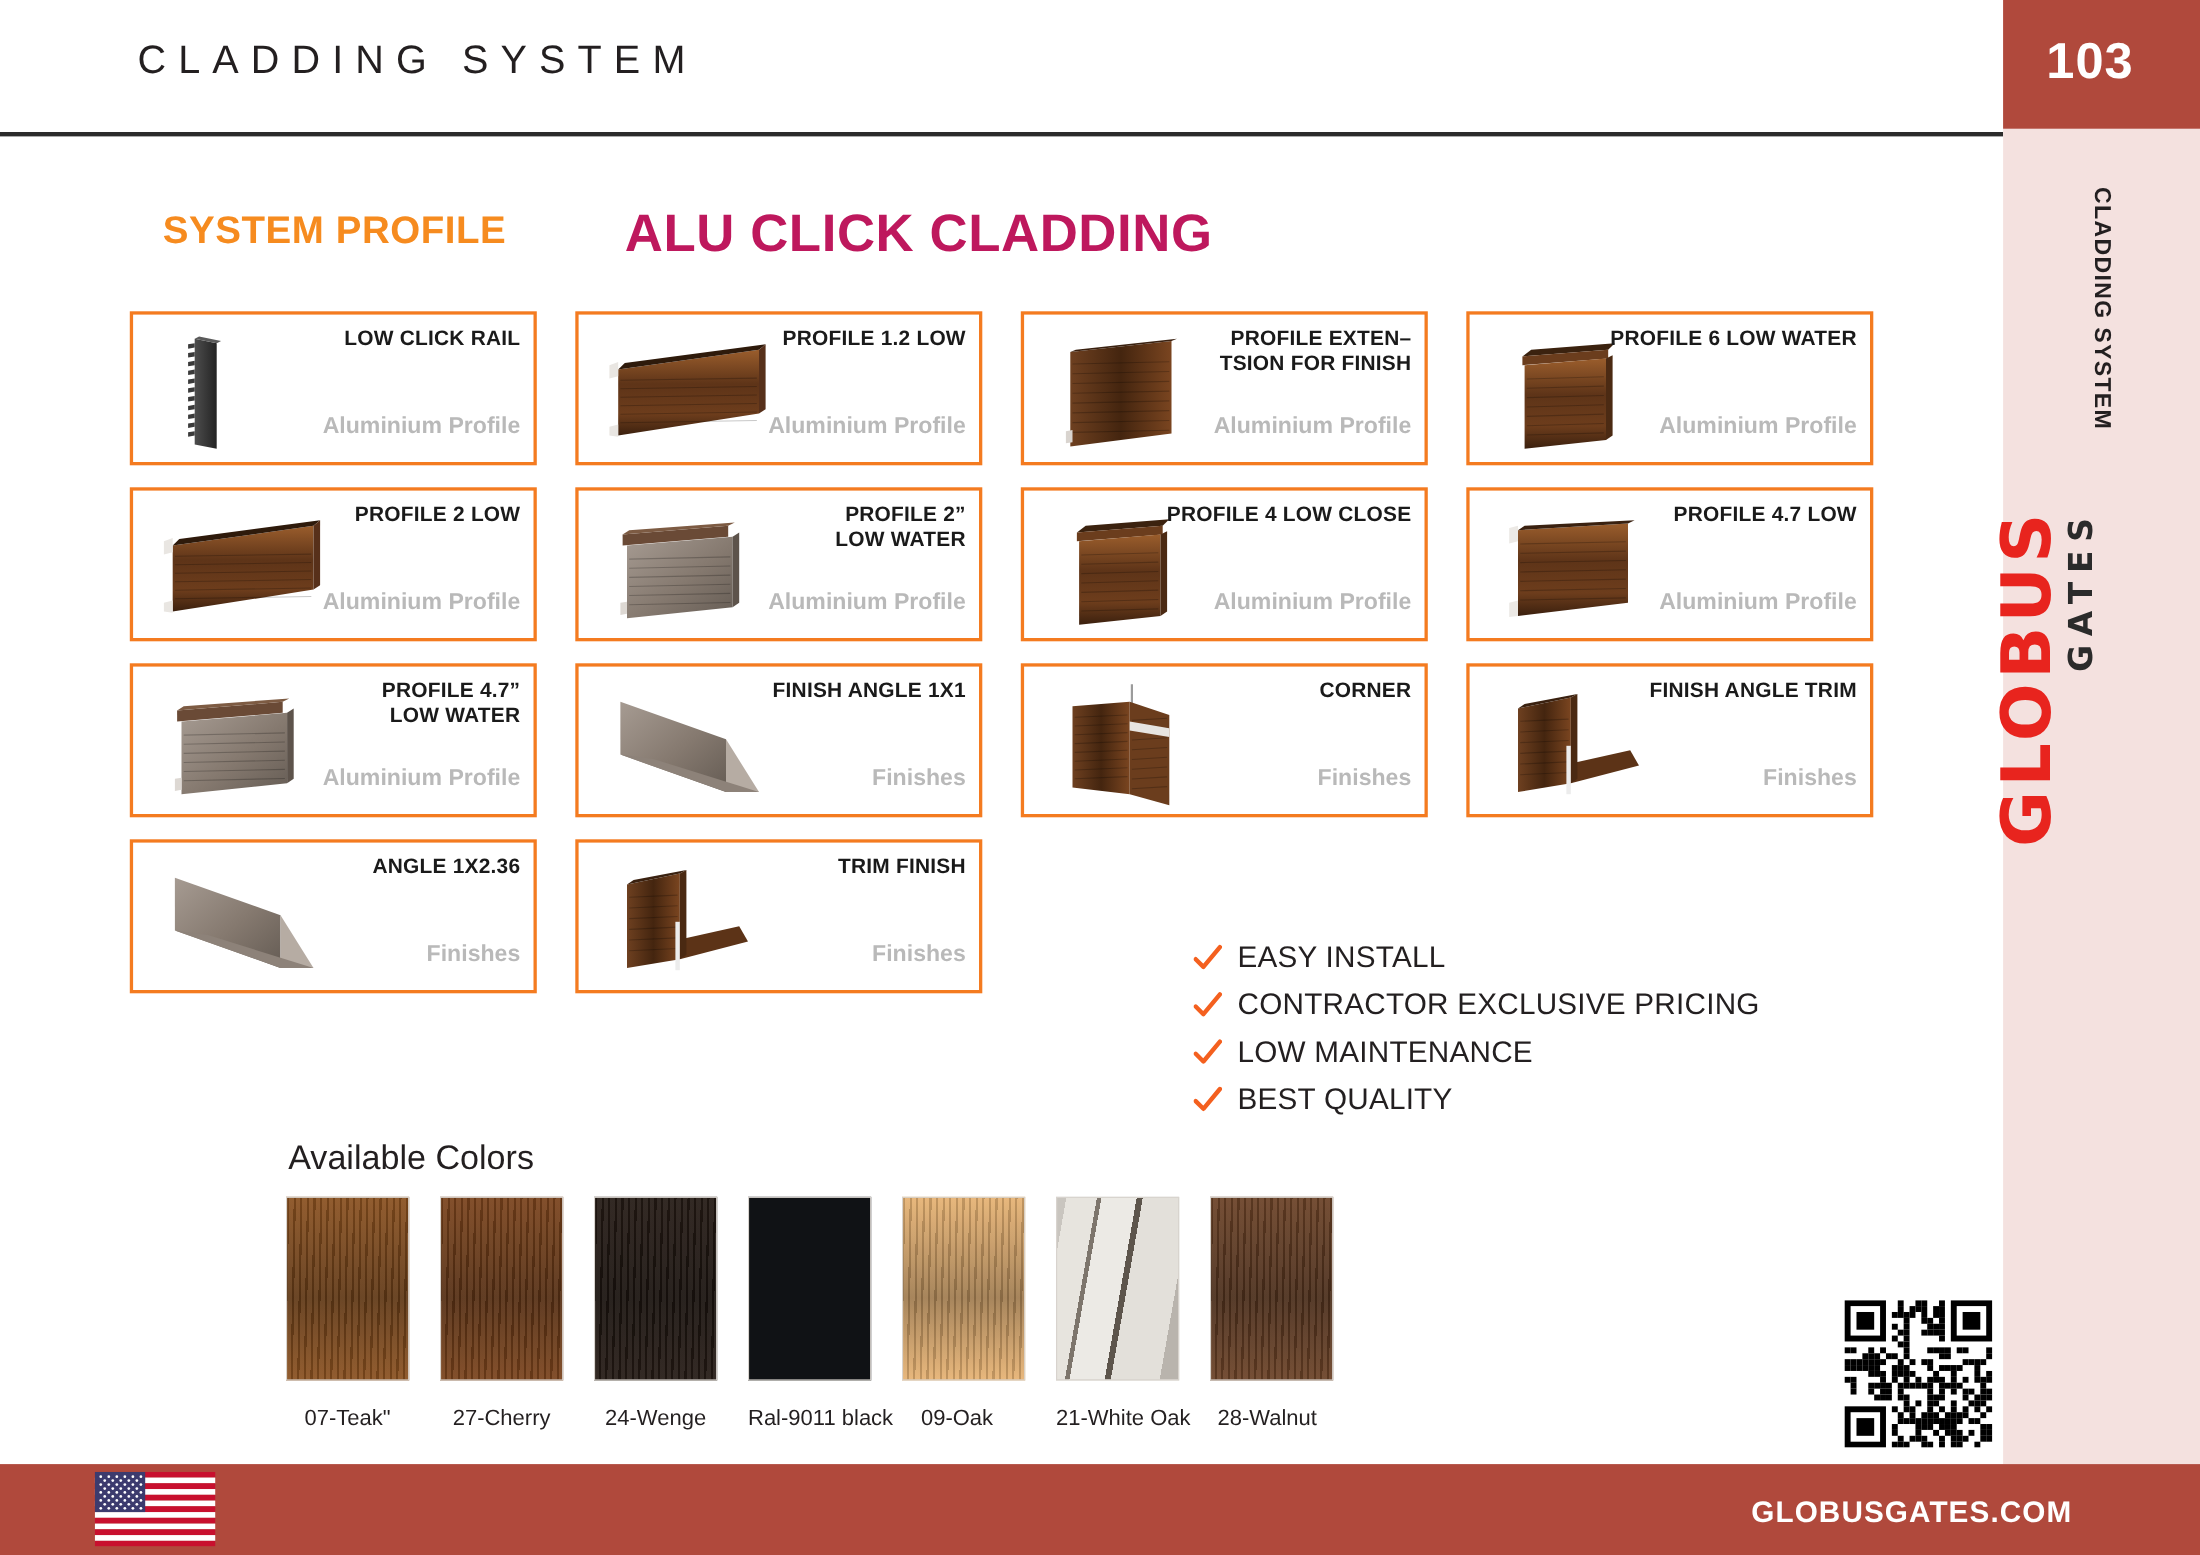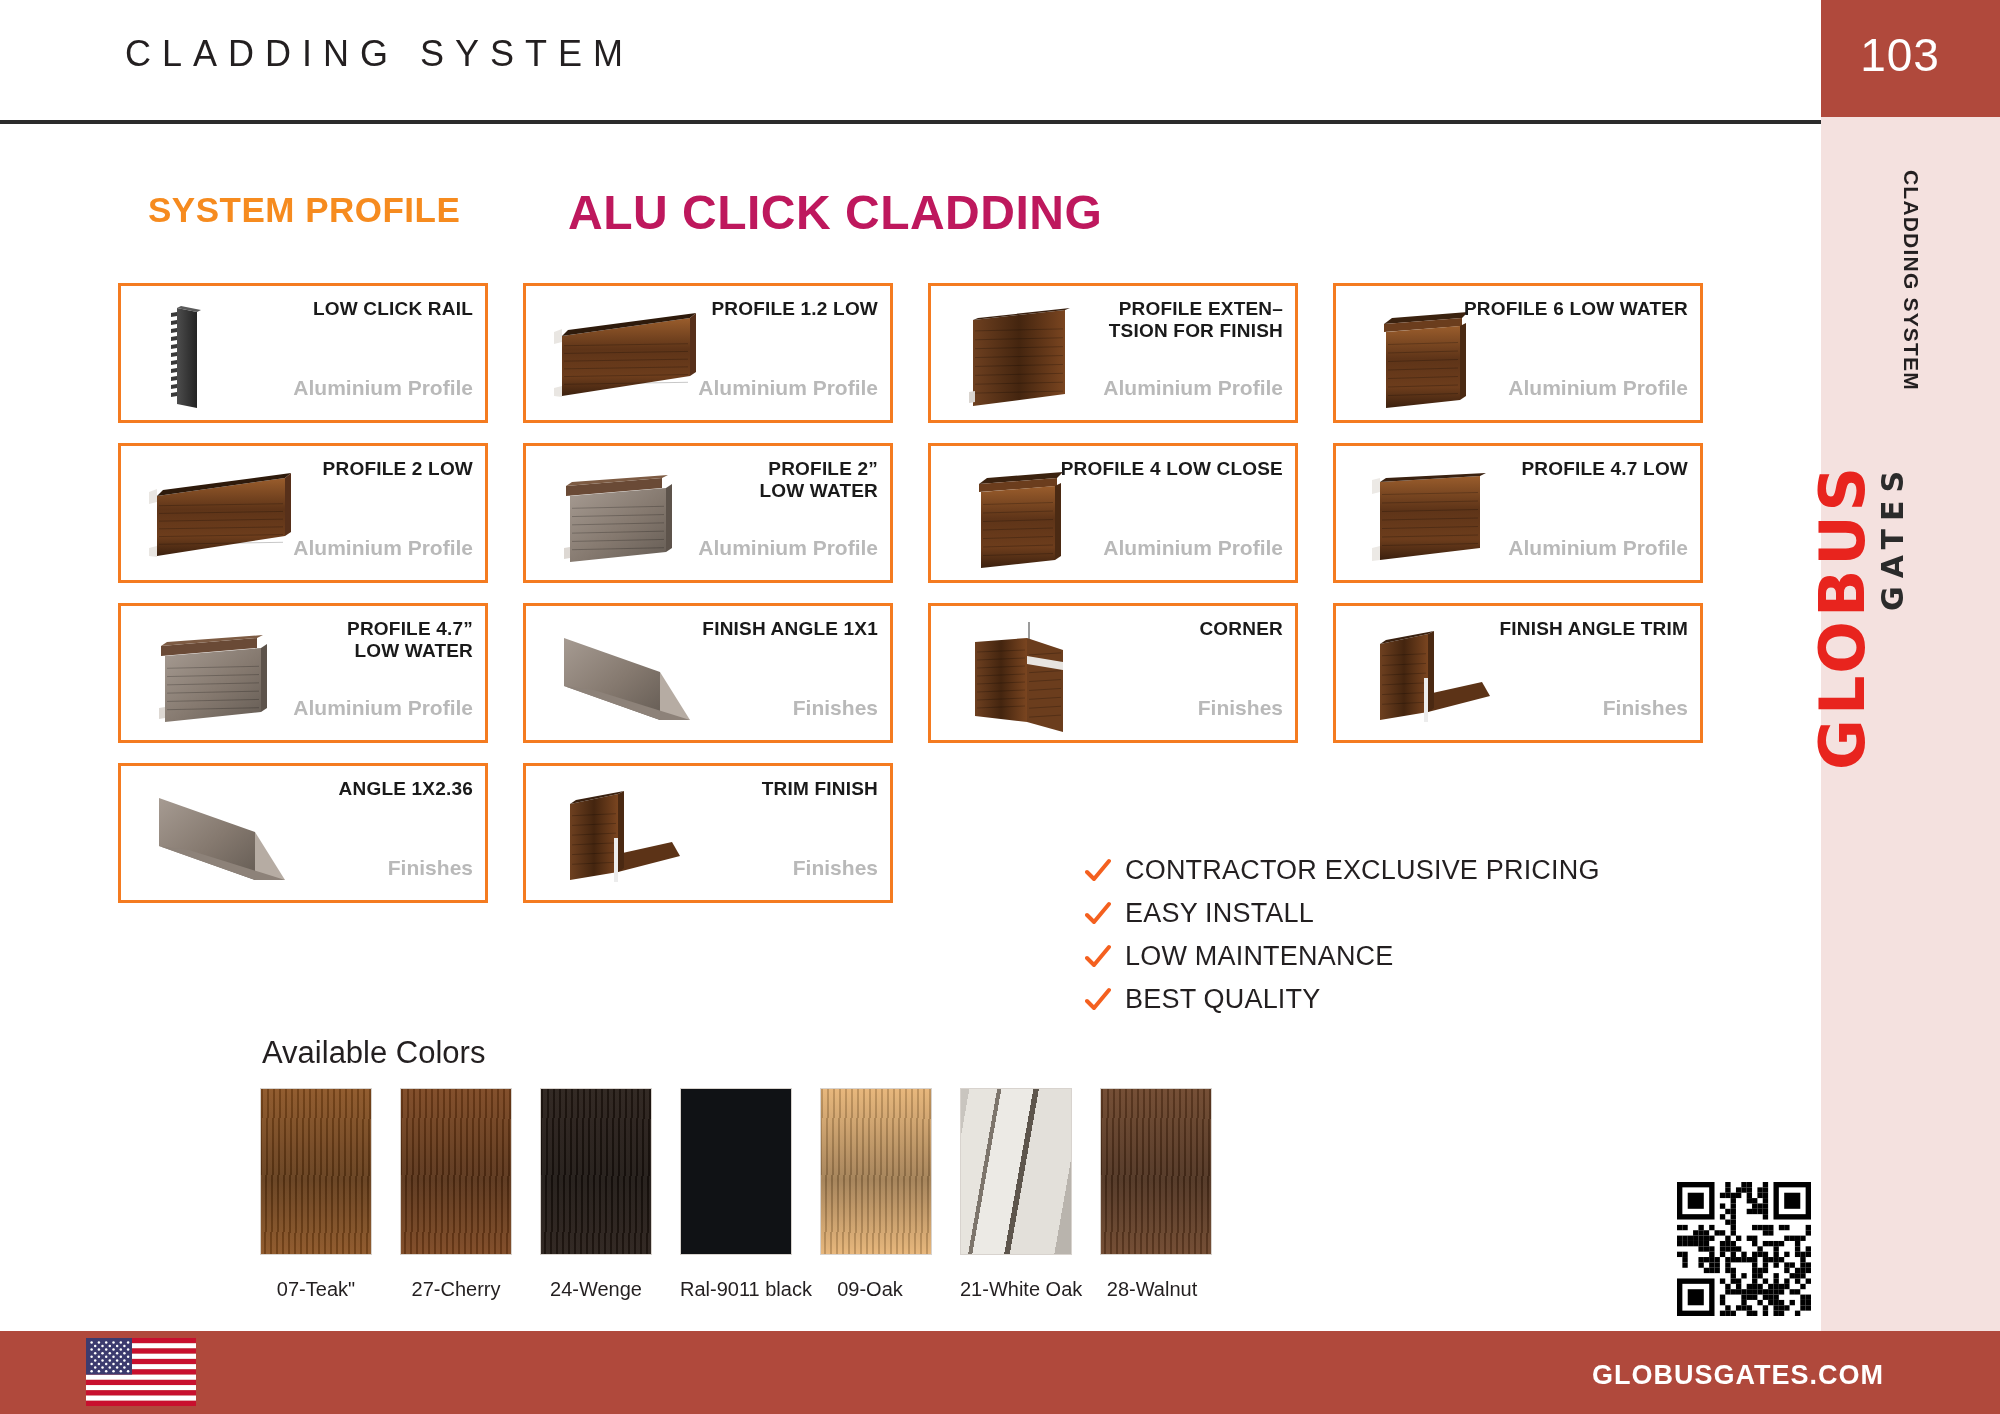--- a/index.html
+++ b/index.html
@@ -10,21 +10,21 @@
     overflow:hidden;
     position:relative;
   }
   .page{position:absolute;inset:0;background:#fff;}
 
   
   .rail{position:absolute;left:1821px;top:0;width:179px;height:1331px;background:#f4e1df;}
   .rail-page-block{position:absolute;left:1821px;top:0;width:179px;height:117px;background:#b0493c;}
   .rail-page-num{
     position:absolute;left:1821px;top:28px;width:158px;text-align:center;
-    color:#ffffff;font-size:46px;font-weight:normal;letter-spacing:1px;
+    color:#ffffff;font-size:46px;font-weight:bold;letter-spacing:1px;
     font-family:"Liberation Sans", sans-serif;
   }
   .rail-vert-label{
     position:absolute;left:1821px;top:170px;width:179px;height:300px;
     display:flex;align-items:flex-start;justify-content:center;
   }
   .rail-vert-label span{
     writing-mode:vertical-rl;
     font-size:21px;font-weight:bold;letter-spacing:1.2px;color:#231f20;
     white-space:nowrap;
@@ -781,29 +781,29 @@
       </div>
     </div>
 
   <div class="features" id="featureList">
       <div class="feature">
         <span class="check">
           <svg width="26" height="26" viewBox="0 0 26 26">
             <path d="M2 14 L9 21 L24 3" fill="none" stroke="#f4601f" stroke-width="4" stroke-linecap="round" stroke-linejoin="round"></path>
           </svg>
         </span>
-        <span class="feature-label">CONTRACTOR EXCLUSIVE PRICING</span>
+        <span class="feature-label">EASY INSTALL</span>
       </div>
       <div class="feature">
         <span class="check">
           <svg width="26" height="26" viewBox="0 0 26 26">
             <path d="M2 14 L9 21 L24 3" fill="none" stroke="#f4601f" stroke-width="4" stroke-linecap="round" stroke-linejoin="round"></path>
           </svg>
         </span>
-        <span class="feature-label">EASY INSTALL</span>
+        <span class="feature-label">CONTRACTOR EXCLUSIVE PRICING</span>
       </div>
       <div class="feature">
         <span class="check">
           <svg width="26" height="26" viewBox="0 0 26 26">
             <path d="M2 14 L9 21 L24 3" fill="none" stroke="#f4601f" stroke-width="4" stroke-linecap="round" stroke-linejoin="round"></path>
           </svg>
         </span>
         <span class="feature-label">LOW MAINTENANCE</span>
       </div>
       <div class="feature">

